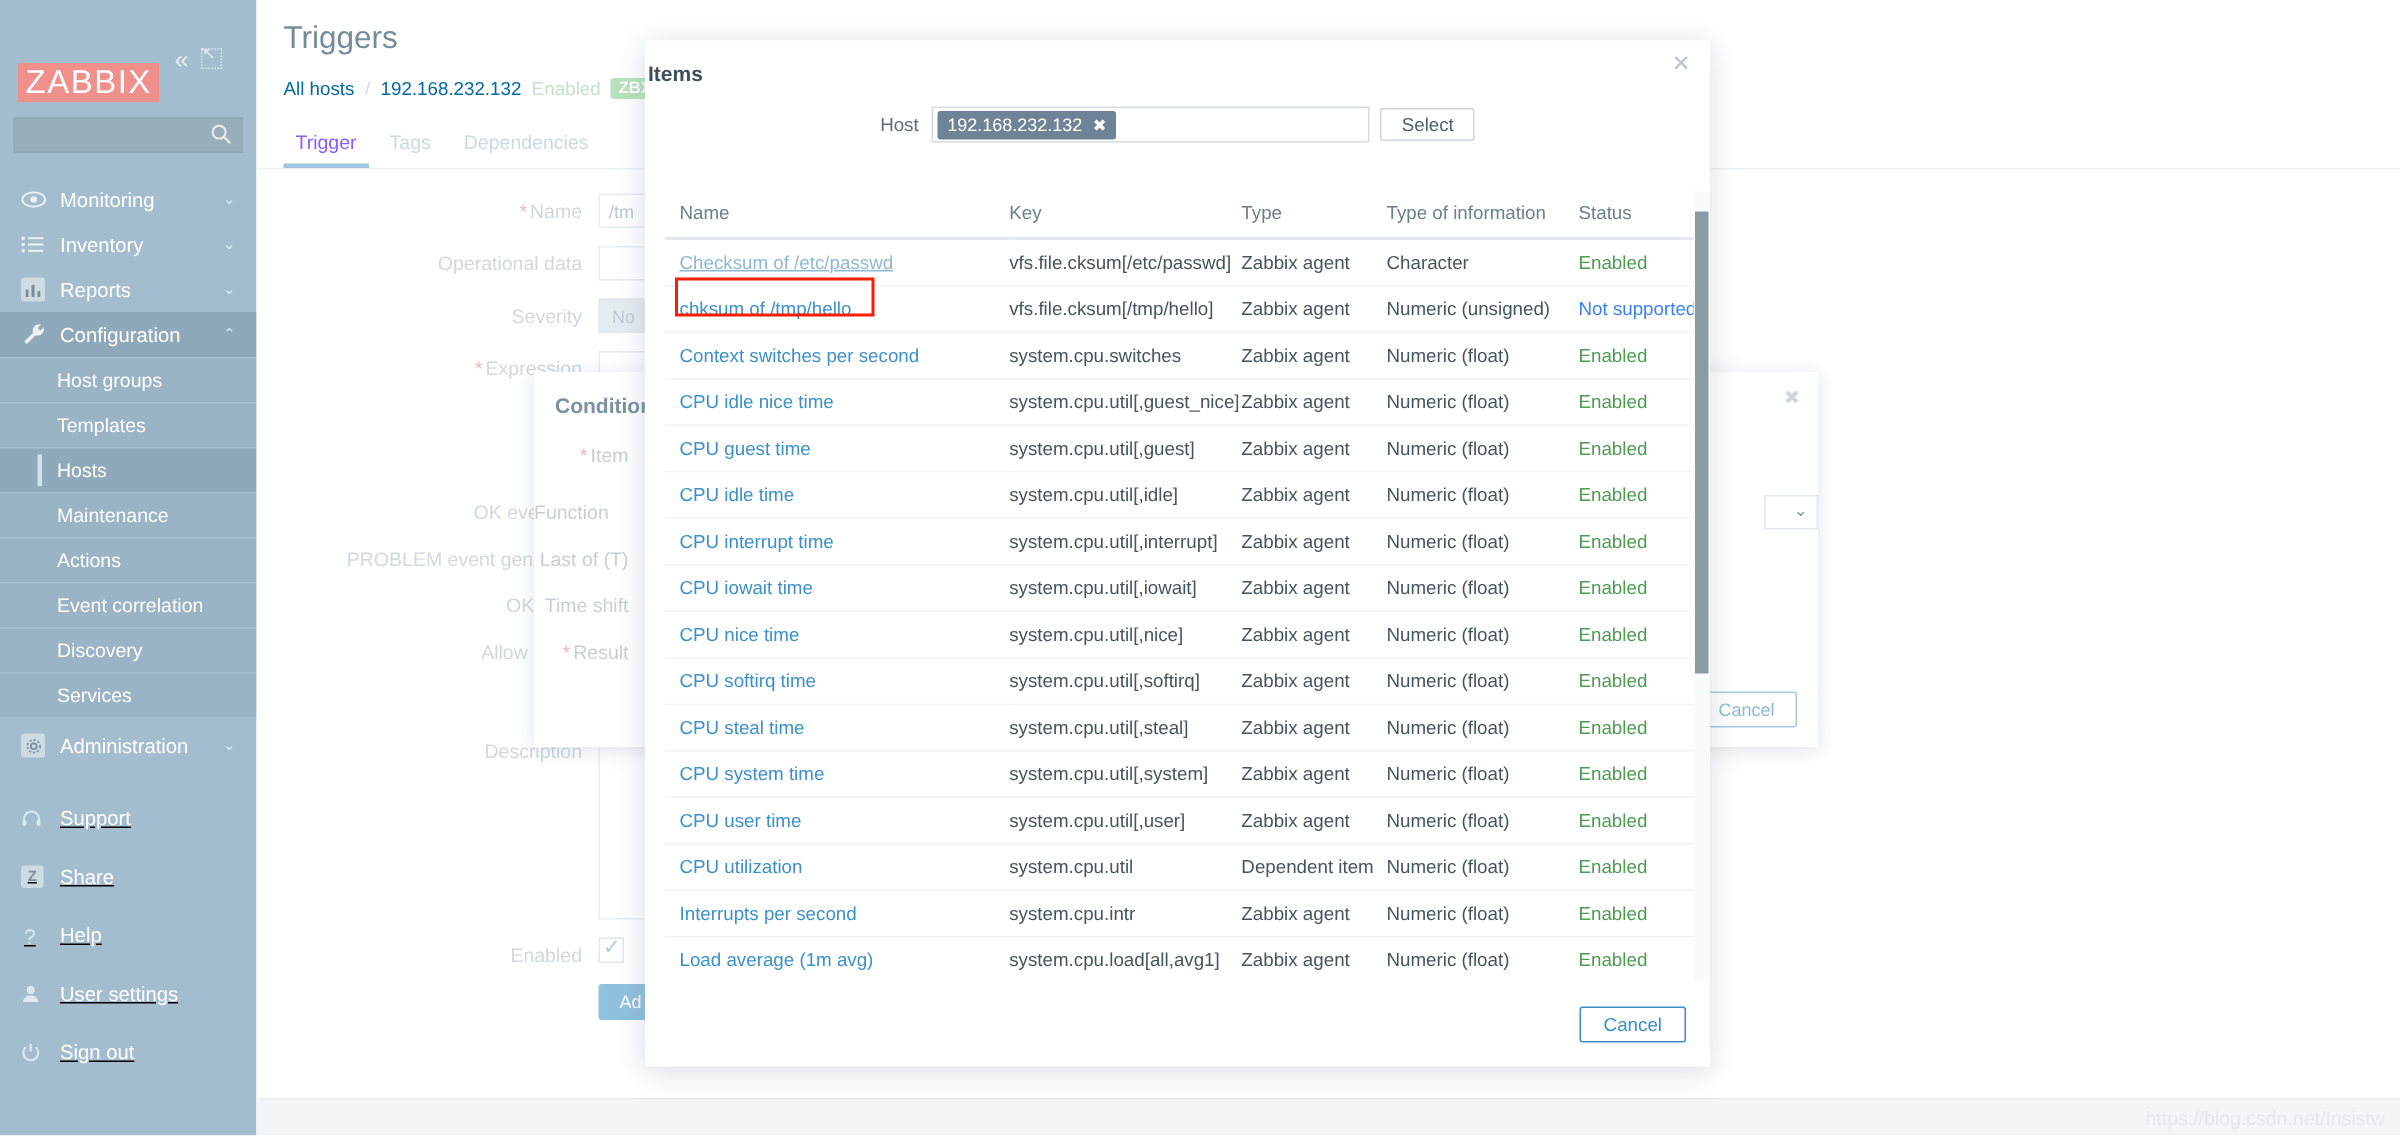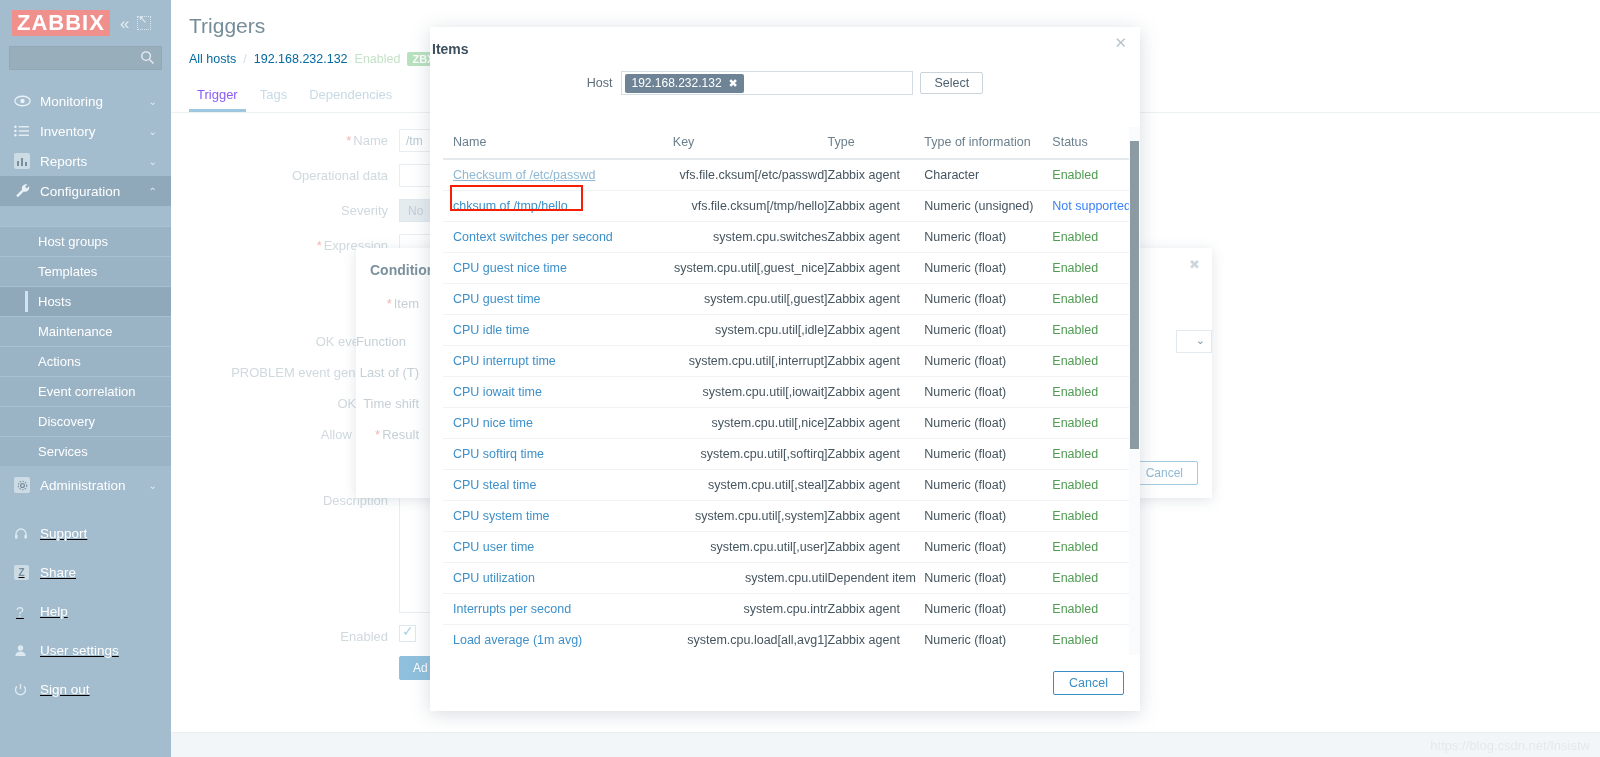--- a/index.html
+++ b/index.html
@@ -14,23 +14,24 @@
 
   
   #sidebar {
     position: absolute; left: 0; top: 0;
     width: 171px; height: 757px;
     background: #a3bcce;
   }
   .sb-top { display: flex; align-items: center; padding: 10px 12px 4px 12px; }
   .sb-logo {
     background: #f0908c; color: #ffffff;
-    font-size: 22px; font-weight: bold; letter-spacing: 1px;
+    font-size: 22px; font-weight: normal; letter-spacing: 1px;
     padding: 1px 5px 2px 5px; line-height: 1.05;
     font-family: "Liberation Sans", sans-serif;
+    margin-top: 32px;
   }
   .sb-collapse {
     color: #e3edf4; font-size: 17px; margin-left: 10px; cursor: pointer; line-height: 1;
   }
   .sb-expand {
     margin-left: 8px; width: 14px; height: 14px; position: relative; cursor: pointer;
     border: 1px dotted #dbe7ef;
   }
   .sb-expand::after {
     content: "↖"; position: absolute; left: 0px; top: -4px; font-size: 11px; color: #e3edf4;
@@ -216,21 +217,21 @@
   table.im-table { width: 690px; border-collapse: collapse; margin-left: 13px; }
   table.im-table th {
     text-align: left; font-size: 12.5px; color: #6b7f8c; font-weight: normal;
     padding: 8px 0 9px 0; border-bottom: 2px solid #e3e9ed;
   }
   table.im-table td {
     font-size: 12.5px; padding: 8px 0 8px 0; border-bottom: 1px solid #f0f3f5;
     color: #45555f; vertical-align: middle;
   }
   .col-name { width: 228px; padding-left: 10px !important; }
-  .col-key { width: 152px; text-align: right; }
+  .col-key { width: 152px; }
   .col-type { width: 96px; }
   .col-toi { width: 127px; }
   .col-status { width: 80px; }
   .im-link { color: #3d90c9; cursor: pointer; }
   .im-link.visited { color: #8fb8d4; text-decoration: underline; }
   .st-enabled { color: #4f9b52; }
   .st-notsup { color: #3b82f6; }
   tr.highlight .col-name {
     position: relative;
   }
@@ -333,21 +334,21 @@
       <div class="sb-item active">
         <span class="ico">
           <svg width="17" height="16" viewBox="0 0 18 18">
             <path d="M12.8 1.4a4.6 4.6 0 0 0-4.3 6.2L1.9 14.2l1.9 1.9 6.6-6.6a4.6 4.6 0 0 0 6.2-4.3c0-.6-.1-1.1-.3-1.6l-2.5 2.5-1.9-1.9 2.5-2.5c-.5-.2-1-.3-1.6-.3z" fill="#eaf2f7"></path>
           </svg>
         </span>
         <span class="lbl">Configuration</span>
         <span class="chev">⌃</span>
       </div>
 
-      <div class="sb-sub-group" style="position:relative;margin-top:20px;">
+      <div class="sb-sub-group" style="position:relative;">
         <div class="sb-sub-rail"></div>
         <div class="sb-sub">
             <span>Host groups</span>
           </div>
         <div class="sb-sub">
             <span>Templates</span>
           </div>
         <div class="sb-sub selected">
             <span>Hosts</span>
           </div>
@@ -572,21 +573,21 @@
               <td class="col-status"><span class="st-notsup">Not supported</span></td>
             </tr>
             <tr>
               <td class="col-name"><span class="im-link">Context switches per second</span></td>
               <td class="col-key"><span>system.cpu.switches</span></td>
               <td class="col-type"><span>Zabbix agent</span></td>
               <td class="col-toi"><span>Numeric (float)</span></td>
               <td class="col-status"><span class="st-enabled">Enabled</span></td>
             </tr>
             <tr>
-              <td class="col-name"><span class="im-link">CPU guest nice time</span></td>
+              <td class="col-name"><span class="im-link">CPU idle nice time</span></td>
               <td class="col-key"><span>system.cpu.util[,guest_nice]</span></td>
               <td class="col-type"><span>Zabbix agent</span></td>
               <td class="col-toi"><span>Numeric (float)</span></td>
               <td class="col-status"><span class="st-enabled">Enabled</span></td>
             </tr>
             <tr>
               <td class="col-name"><span class="im-link">CPU guest time</span></td>
               <td class="col-key"><span>system.cpu.util[,guest]</span></td>
               <td class="col-type"><span>Zabbix agent</span></td>
               <td class="col-toi"><span>Numeric (float)</span></td>

